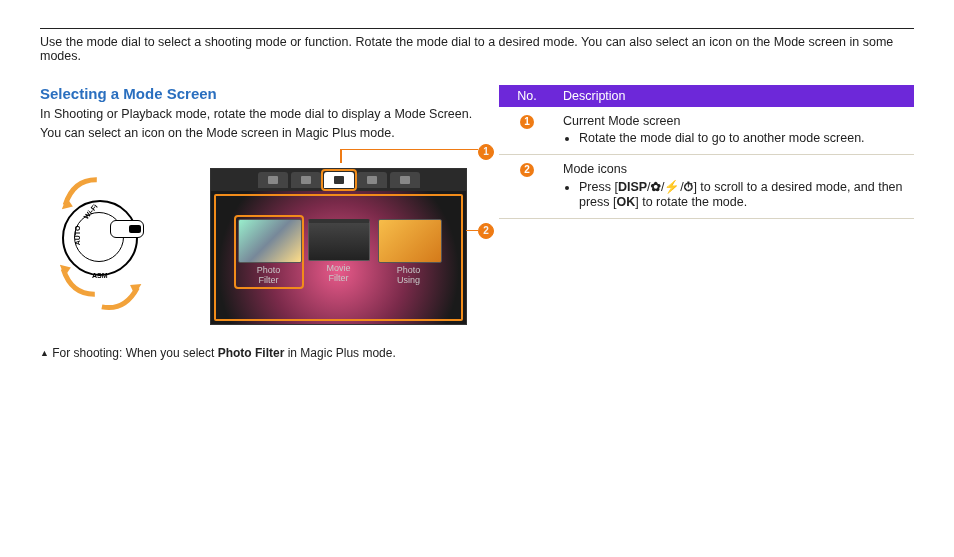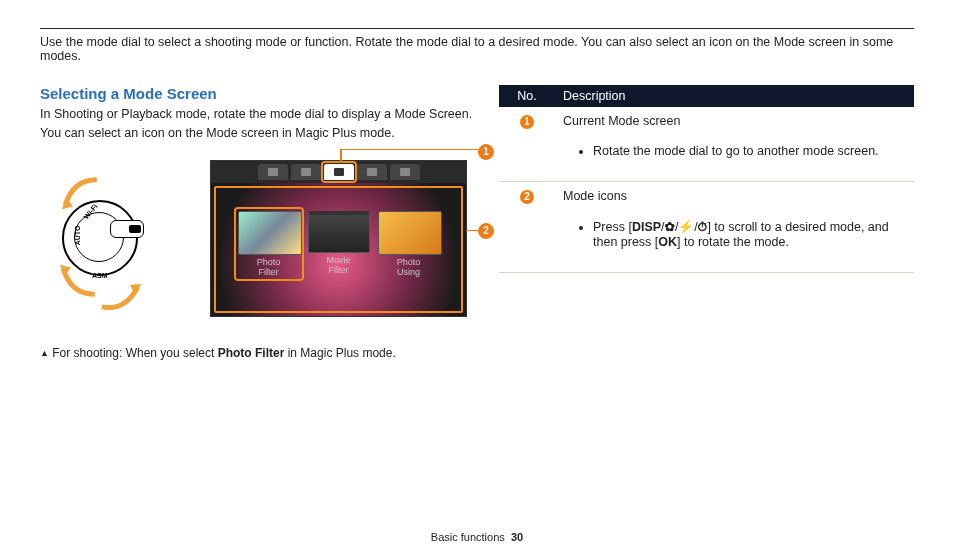--- a/index.html
+++ b/index.html
@@ -21,21 +21,21 @@
   .dial-txt{position:absolute;font-size:7px;font-weight:700;color:#000;}
   .dial-auto{left:14px;top:68px;transform:rotate(-90deg);}
   .dial-asm{left:38px;top:108px;transform:rotate(0deg);}
   .dial-wifi{left:28px;top:44px;transform:rotate(-50deg);}
   .arrow{position:absolute;width:50px;height:26px;}
   .arrow svg{width:100%;height:100%;}
   .arrow-tl{left:0;top:12px;transform:rotate(-30deg);}
   .arrow-bl{left:-2px;top:108px;transform:rotate(30deg) scaleY(-1);}
   .arrow-br{left:42px;top:124px;transform:rotate(160deg);}
 
-  .screen{position:absolute;left:170px;top:0;width:255px;height:155px;border:1px solid #333;background:#eab308;}
+  .screen{position:absolute;left:170px;top:8px;width:255px;height:155px;border:1px solid #333;background:#eab308;}
   .tabbar{height:22px;background:#2a2a2a;display:flex;align-items:center;justify-content:center;gap:3px;padding:0 4px;}
   .tab{width:30px;height:16px;background:#444;border-radius:3px 3px 0 0;display:flex;align-items:center;justify-content:center;}
   .tab.sel{background:#fff;position:relative;}
   .tab.sel::after{content:"";position:absolute;left:-3px;right:-3px;top:-3px;bottom:-3px;border:2px solid #f28c1a;border-radius:4px;}
   .tab-ico{width:10px;height:8px;background:#888;border-radius:1px;}
   .tab.sel .tab-ico{background:#333;}
   .screen-body{position:relative;height:133px;background:radial-gradient(circle at 50% 60%,#e85a8a 0%,#7a2a4a 45%,#1a1a1a 80%);}
   .cards{position:absolute;left:0;right:0;top:28px;display:flex;justify-content:center;gap:8px;}
   .card{width:62px;text-align:center;position:relative;}
   .card-sel::before{content:"";position:absolute;left:-4px;right:-4px;top:-4px;bottom:-3px;border:2px solid #f28c1a;border-radius:4px;}
@@ -51,27 +51,27 @@
   .lead{position:absolute;background:#ef7b14;}
   .lead1a{left:300px;top:-11px;width:138px;height:1.5px;}
   .lead1b{left:300px;top:-11px;width:1.5px;height:14px;}
   .lead2{left:426px;top:70px;width:12px;height:1.5px;}
 
   .caption{font-size:12px;margin-top:6px;}
   .caption .tri{font-size:9px;position:relative;top:-1px;}
   .bold{font-weight:700;}
 
   table.desc{border-collapse:collapse;width:100%;font-size:12.5px;}
-  table.desc th{background:#0f172a;color:#fff;font-weight:400;text-align:left;padding:4px 8px;}
+  table.desc th{background:#6d28d9;color:#fff;font-weight:400;text-align:left;padding:4px 8px;}
   table.desc th.no{width:40px;text-align:center;}
   table.desc td{padding:7px 8px;vertical-align:top;border-bottom:1px solid #d9d4c4;}
   table.desc td.no{text-align:center;}
   .numcirc{display:inline-flex;width:14px;height:14px;border-radius:50%;background:#ef7b14;color:#fff;font-size:10px;font-weight:700;align-items:center;justify-content:center;}
   .bul{margin:3px 0 0 0;padding:0 0 0 14px;}
-  .bul li{margin:16px;}
+  .bul li{margin:2px;}
   .ibold{font-weight:700;}
 
   .footer{position:absolute;left:0;right:0;bottom:14px;text-align:center;font-size:11px;color:#222;}
   .footer .pg{font-weight:700;}
 </style>
 </head>
 <body>
 
 <div class="page">
   <hr class="divider">
@@ -189,16 +189,13 @@
               <span>Press [</span><span class="ibold">DISP</span><span>/</span><span class="ibold">✿</span><span>/</span><span class="ibold">⚡</span><span>/</span><span class="ibold">⏱</span><span>] to scroll to a desired mode, and then press [</span><span class="ibold">OK</span><span>] to rotate the mode.</span>
             </li>
                 </ul>
           </td>
         </tr>
       </tbody>
         </table>
     </div>
   </div>
 
-  <div class="footer">
-    <span>Basic functions</span>&nbsp;&nbsp;<span class="pg">30</span>
-  </div>
 </div>
 
 </body></html>

